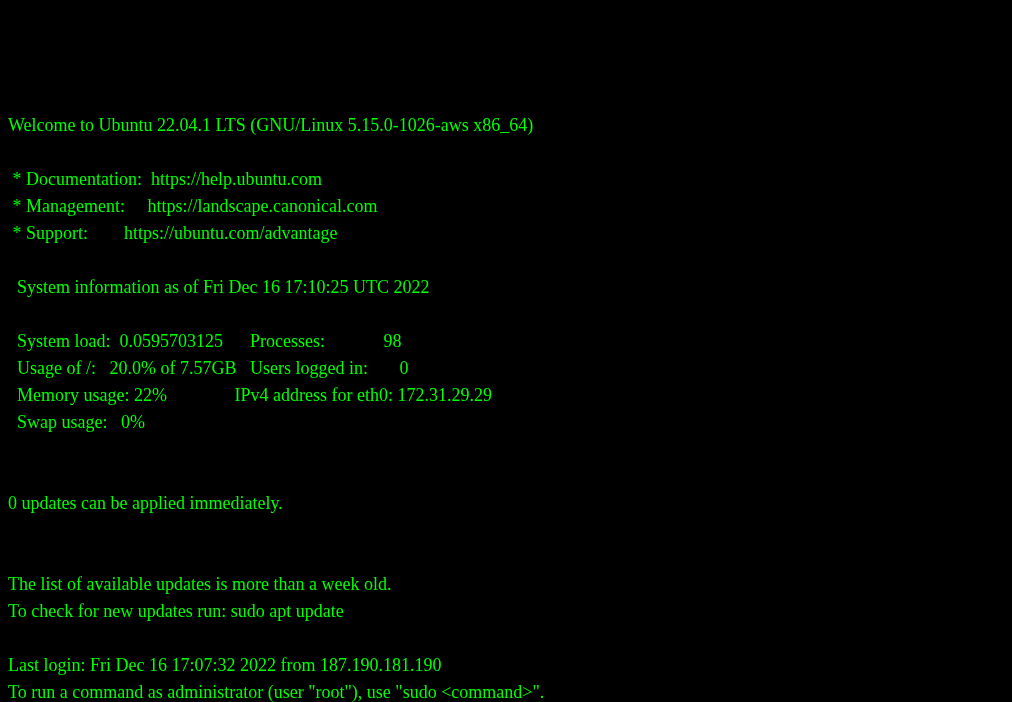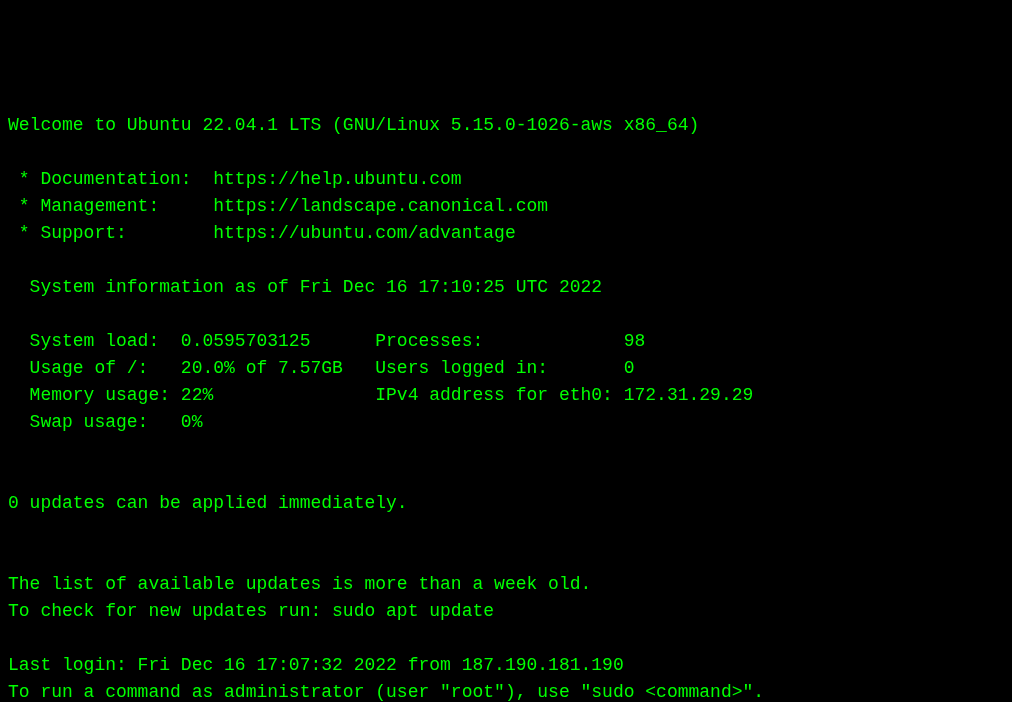--- a/index.html
+++ b/index.html
@@ -17,20 +17,21 @@
       width: 1012px;
       height: 702px;
       overflow: hidden;
       white-space: pre;
     }
     .terminal {
       white-space: pre;
     }
     .line {
       display: block;
+      font-family: Liberation Serif, serif;
     }
   </style>
 </head>
 <body>
 
 
 
 <div class="terminal"><span class="line">Welcome to Ubuntu 22.04.1 LTS (GNU/Linux 5.15.0-1026-aws x86_64)</span><span class="line"> </span><span class="line"> * Documentation:  https://help.ubuntu.com</span><span class="line"> * Management:     https://landscape.canonical.com</span><span class="line"> * Support:        https://ubuntu.com/advantage</span><span class="line"> </span><span class="line">  System information as of Fri Dec 16 17:10:25 UTC 2022</span><span class="line"> </span><span class="line">  System load:  0.0595703125      Processes:             98</span><span class="line">  Usage of /:   20.0% of 7.57GB   Users logged in:       0</span><span class="line">  Memory usage: 22%               IPv4 address for eth0: 172.31.29.29</span><span class="line">  Swap usage:   0%</span><span class="line"> </span><span class="line"> </span><span class="line">0 updates can be applied immediately.</span><span class="line"> </span><span class="line"> </span><span class="line">The list of available updates is more than a week old.</span><span class="line">To check for new updates run: sudo apt update</span><span class="line"> </span><span class="line">Last login: Fri Dec 16 17:07:32 2022 from 187.190.181.190</span><span class="line">To run a command as administrator (user "root"), use "sudo &lt;command&gt;".</span></div>
 
 

